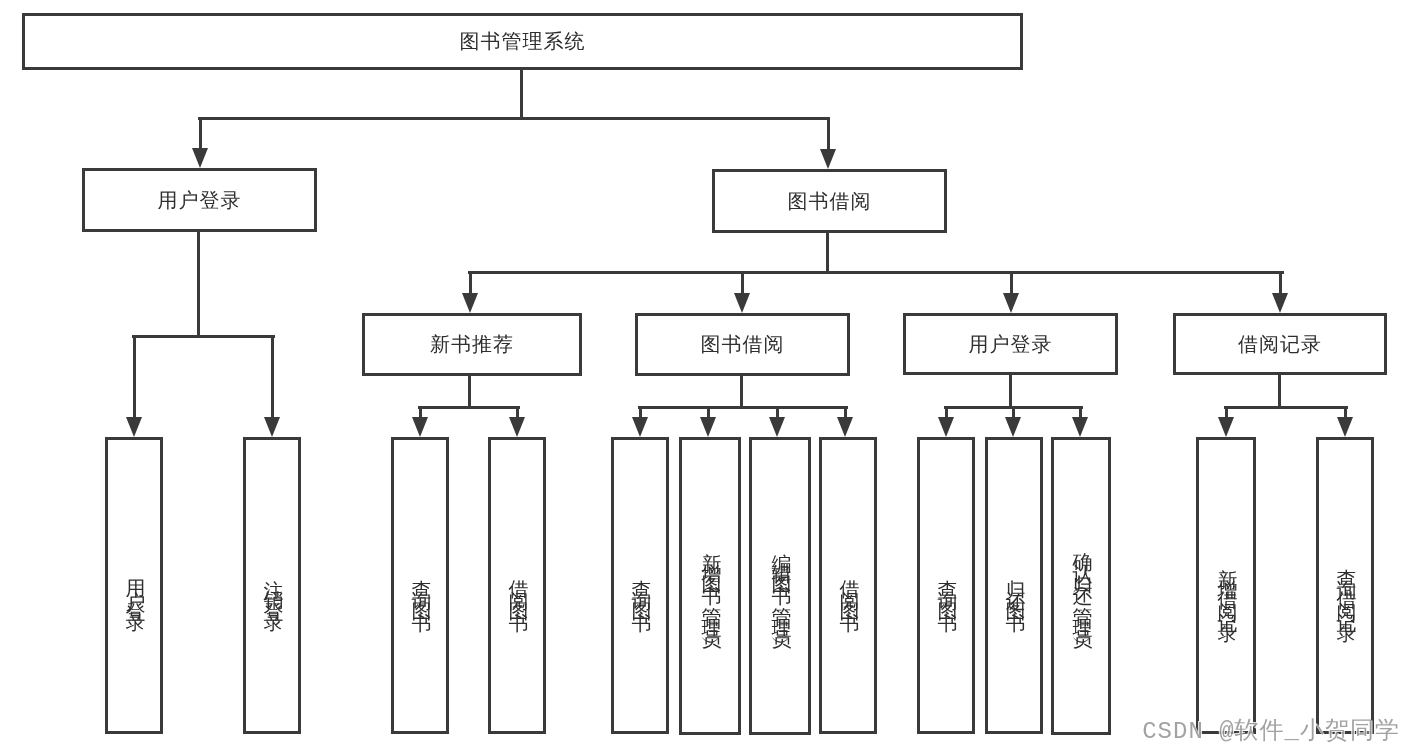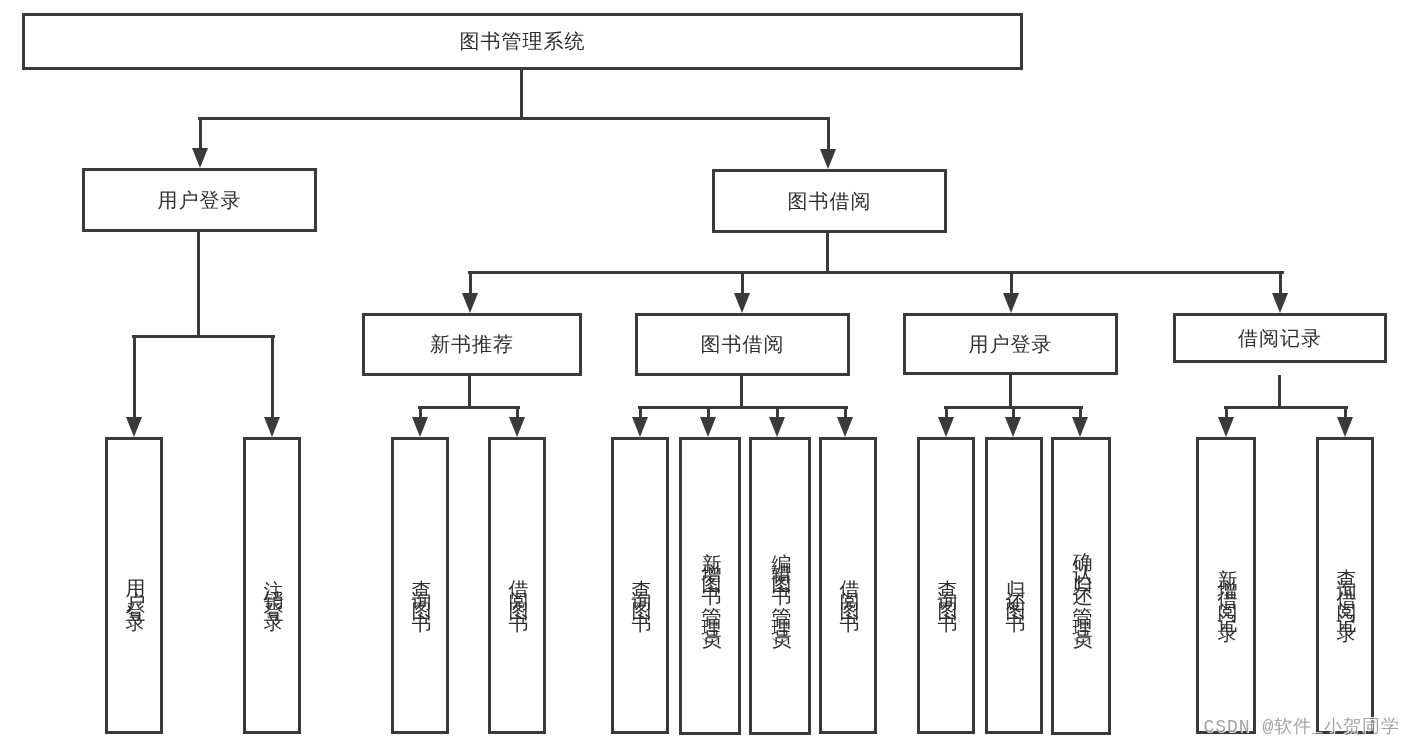--- a/index.html
+++ b/index.html
@@ -20,21 +20,21 @@
   }
   .hl { position:absolute; height:3px; background:var(--line); }
   .vl { position:absolute; width:3px; background:var(--line); }
   .ah {
     position:absolute; width:0; height:0;
     border-left:8px solid transparent; border-right:8px solid transparent;
     border-top:20px solid var(--line);
   }
   .watermark {
     position:absolute; top:714px; right:5px; z-index:10;
-    font-size:18px; color:rgba(136,136,136,0.78); letter-spacing:1px;
+    font-size:24px; color:rgba(136,136,136,0.78); letter-spacing:1px;
     text-shadow:1px 1px 0 rgba(255,255,255,0.85), -1px -1px 0 rgba(255,255,255,0.85);
   }
 </style>
 </head>
 <body>
 
 <div id="canvas">
 
   <div class="box" style="left:22px;top:13px;width:1001px;height:57px">
     <span>图书管理系统</span>
@@ -53,21 +53,21 @@
   </div>
 
   <div class="box" style="left:635px;top:313px;width:215px;height:63px">
     <span>图书借阅</span>
   </div>
 
   <div class="box" style="left:903px;top:313px;width:215px;height:62px">
     <span>用户登录</span>
   </div>
 
-  <div class="box" style="left:1173px;top:313px;width:214px;height:50px">
+  <div class="box" style="left:1173px;top:313px;width:214px;height:62px">
     <span>借阅记录</span>
   </div>
 
   <div class="box vbox" style="left:105px;top:437px;width:58px;height:297px">
     <span>用户登录</span>
   </div>
   <div class="box vbox" style="left:243px;top:437px;width:58px;height:297px">
     <span>注销登录</span>
   </div>
 

